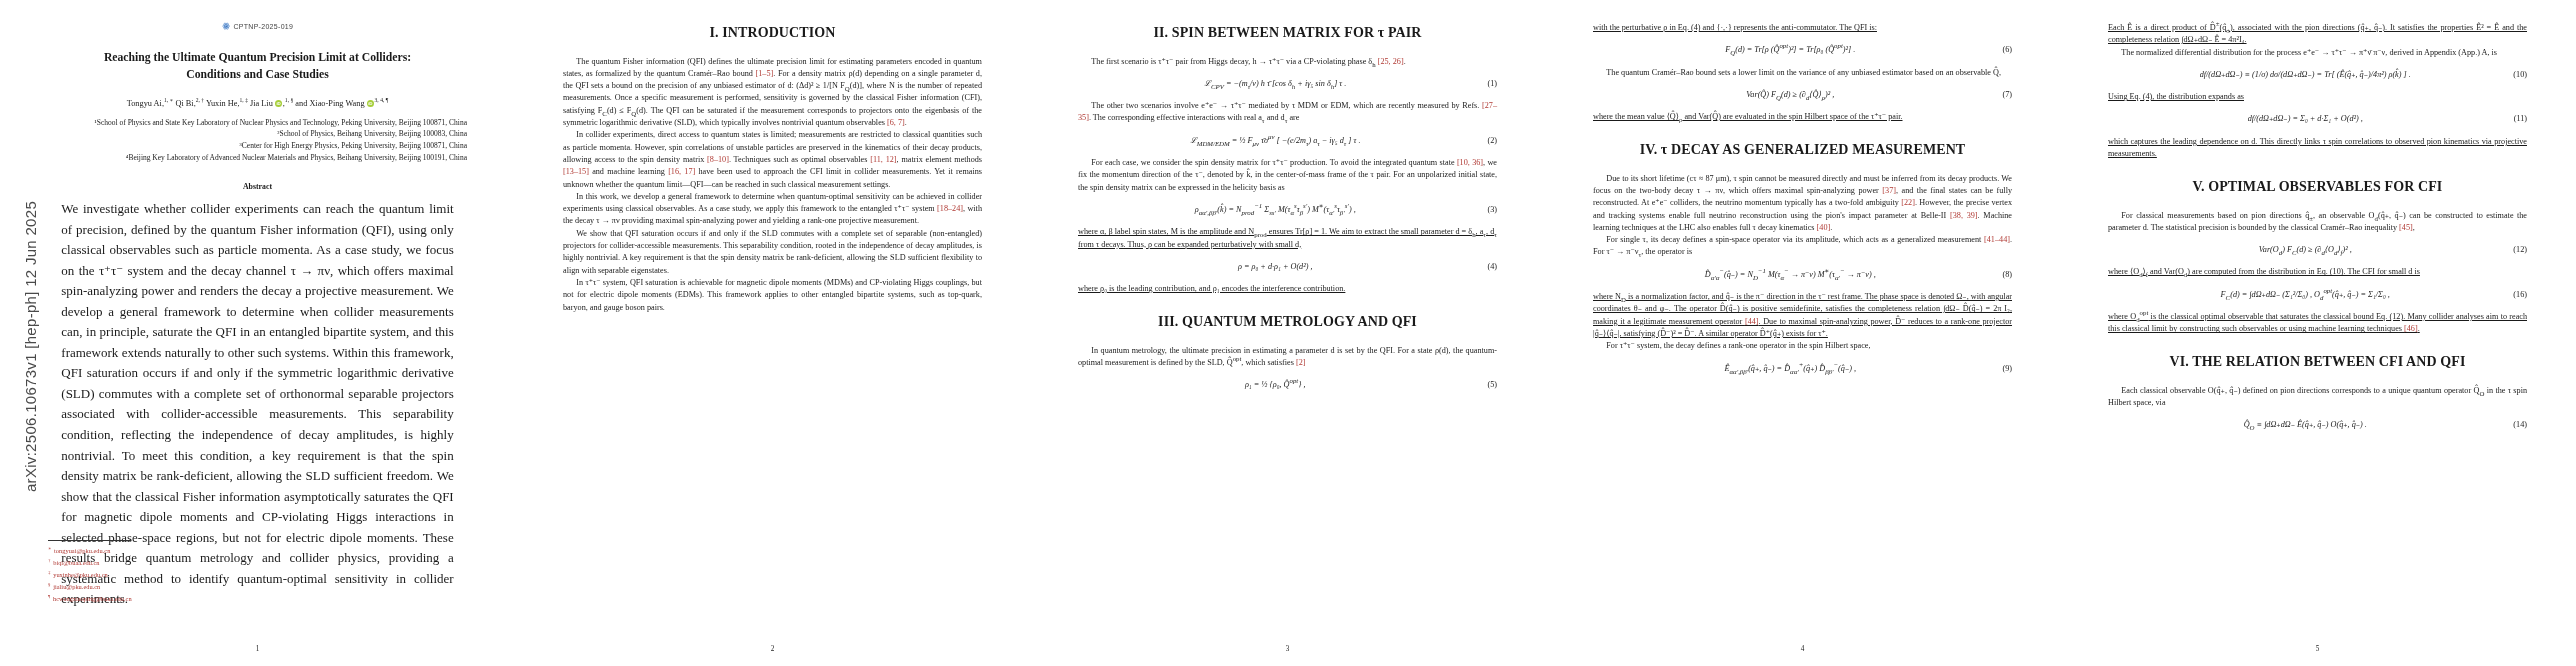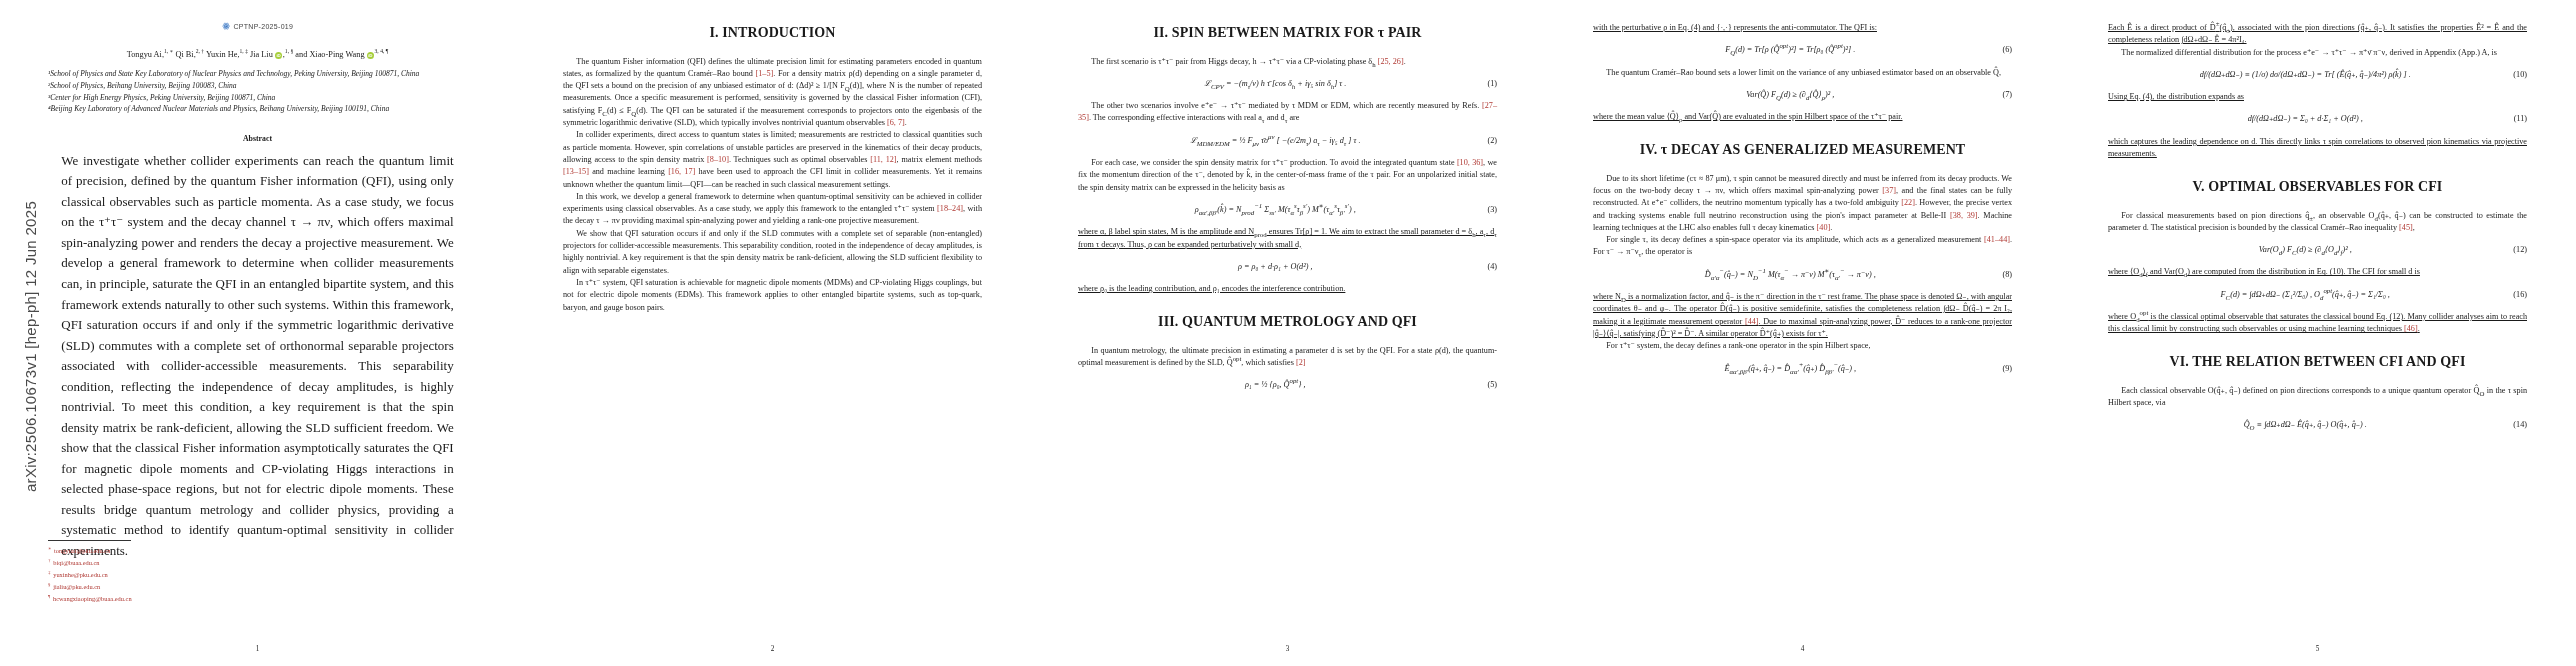--- a/index.html
+++ b/index.html
@@ -28,21 +28,21 @@
   }
   .authors { text-align: center; font-size: 8.3px; margin-bottom: 9px; }
   .authors sup { font-size: 5.6px; line-height: 0; }
   .orcid {
     display: inline-block; width: 7.2px; height: 7.2px; border-radius: 50%;
     background: #a6ce39; color: #fff; font-size: 4.4px; line-height: 7.2px;
     text-align: center; font-weight: bold;
     font-family: "Liberation Sans", sans-serif;
     vertical-align: 0.6px; margin: 0 0.6px 0 2.2px;
   }
-  .affiliations { text-align: left; font-style: italic; font-size: 7.5px; line-height: 1.55; margin-bottom: 19px; }
+  .affiliations { text-align: right; font-size: 7.5px; line-height: 1.55; margin-bottom: 19px; }
   .abs-label { text-align: center; font-weight: bold; font-size: 7.8px; margin-bottom: 8px; }
   .abstract { font-size: 13px; line-height: 1.58; text-align: justify; padding: 0 13.3px; }
   .footnotes { position: absolute; left: 48px; bottom: 62px; font-size: 6.4px; line-height: 1.7; }
   .footnotes::before { content: ""; display: block; width: 83px; border-top: 0.6px solid #333; margin-bottom: 3.9px; }
   .fn-marker { font-size: 5px; vertical-align: super; margin-right: 1.1px; color: #b03a34; }
   .fn-email { color: #b03a34; }
   .pagenum { position: absolute; bottom: 14.5px; left: 0; width: 100%; text-align: center; font-size: 7.2px; color: #222; }
   .watermark {
     position: absolute; left: -136px; top: 338px; width: 333px;
     text-align: center; transform: rotate(-90deg);
@@ -78,20 +78,21 @@
         <svg width="8.3" height="8.3" viewBox="0 0 24 24" aria-hidden="true">
           <circle cx="12" cy="12" r="2.6" fill="#2f6fc1"></circle>
           <ellipse cx="12" cy="12" rx="10" ry="4.3" fill="none" stroke="#2f6fc1" stroke-width="1.5"></ellipse>
           <ellipse cx="12" cy="12" rx="10" ry="4.3" fill="none" stroke="#2f6fc1" stroke-width="1.5" transform="rotate(60 12 12)"></ellipse>
           <ellipse cx="12" cy="12" rx="10" ry="4.3" fill="none" stroke="#2f6fc1" stroke-width="1.5" transform="rotate(120 12 12)"></ellipse>
         </svg>
       </span>
       <span>CPTNP-2025-019</span>
     </div>
 
+    <h1 class="title">Reaching the Ultimate Quantum Precision Limit at Colliders: Conditions and Case Studies</h1>
 
     <div class="authors" id="authors"><span>Tongyu Ai,</span><sup>1, ∗</sup><span> Qi Bi,</span><sup>2, †</sup><span> Yuxin He,</span><sup>1, ‡</sup><span> Jia Liu</span><span class="orcid">iD</span><span>,</span><sup>1, §</sup><span> and Xiao-Ping Wang</span><span class="orcid">iD</span><sup>3, 4, ¶</sup></div>
 
     <div class="affiliations" id="affiliations">
         <div class="affil">¹School of Physics and State Key Laboratory of Nuclear Physics and Technology, Peking University, Beijing 100871, China</div>
         <div class="affil">²School of Physics, Beihang University, Beijing 100083, China</div>
         <div class="affil">³Center for High Energy Physics, Peking University, Beijing 100871, China</div>
         <div class="affil">⁴Beijing Key Laboratory of Advanced Nuclear Materials and Physics, Beihang University, Beijing 100191, China</div>
       </div>
 

